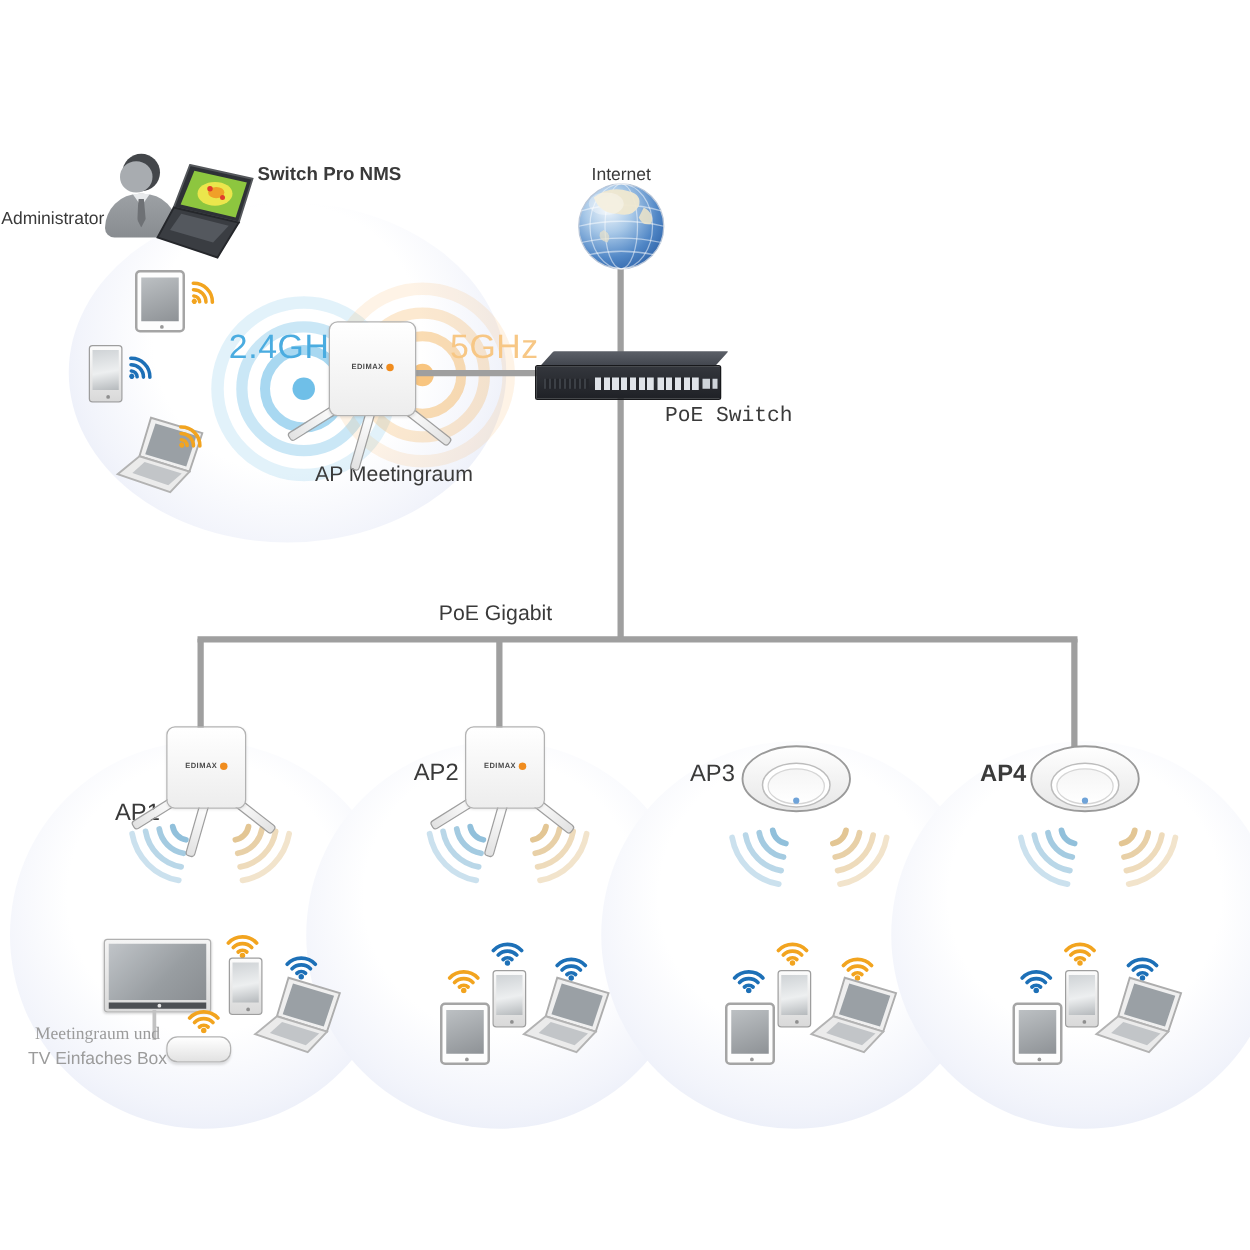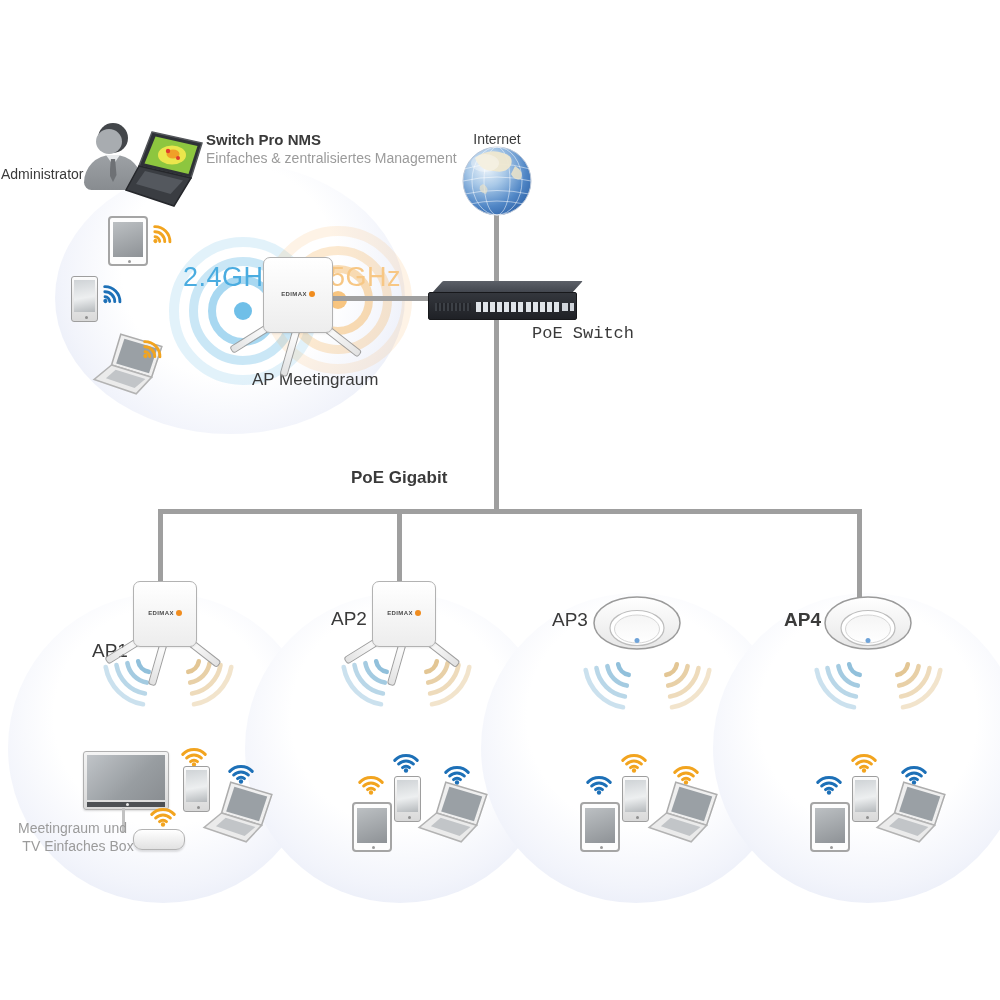--- a/index.html
+++ b/index.html
@@ -194,21 +194,20 @@
     <path d="M31.5 6.5 L73.5 16 L64.5 44 L20.5 33.5 Z" fill="#8dc63f"></path>
     <ellipse cx="48" cy="25" rx="14" ry="9.5" fill="#f5e94e" opacity=".9"></ellipse>
     <ellipse cx="49" cy="24" rx="6.5" ry="4.5" fill="#f0a028"></ellipse>
     <circle cx="44" cy="21" r="2.2" fill="#e03c2d"></circle>
     <circle cx="54" cy="28" r="2" fill="#e03c2d"></circle>
     <path d="M15 36 L67 48 L50 76 L2 60 Z" fill="#3a3d42" stroke="#25272b" stroke-width="1.5"></path>
     <path d="M21 41 L59 50.5 L46.5 64 L12 54 Z" fill="#54585e"></path>
   </svg>
 
   <div class="lbl bold dark" style="left:206px;top:131px;font-size:15px;">Switch Pro NMS</div>
-  <div class="lbl sm gray" style="left:206px;top:150px;">Einfaches &amp; zentralisiertes Management</div>
 
   <div class="tablet" style="left:108px;top:216px;">
       <i></i>
       <u></u>
     </div>
   <svg class="wifi orange rot" style="left:148px;top:224px;" width="27" height="22" viewBox="0 0 24 20">
       <use href="#sym-wifi"></use>
     </svg>
   <div class="phone" style="left:71px;top:276px;">
       <i></i>
@@ -218,21 +217,21 @@
       <use href="#sym-wifi"></use>
     </svg>
   <svg class="lapsvg" style="left:90px;top:332px;" width="78" height="64" viewBox="0 0 76 62">
       <use href="#sym-laptop"></use>
     </svg>
   <svg class="wifi orange rot" style="left:138px;top:339px;" width="27" height="22" viewBox="0 0 24 20">
       <use href="#sym-wifi"></use>
     </svg>
 
   <div class="lbl band b24" style="left:183px;top:262px;">2.4GHz</div>
-  <div class="lbl band b5" style="left:330px;top:262px;">5GHz</div>
+  <div class="lbl band b5" style="left:360px;top:262px;">5GHz</div>
   <div class="wallap ctrl" style="left:263px;top:257px;">
     <span class="ant a1"></span>
       <span class="ant a2"></span>
       <span class="ant a3"></span>
     <div class="apbody">
         <span class="aplogo">
           <b>EDIMAX</b>
           <i></i>
         </span>
       </div>
@@ -261,21 +260,21 @@
     <div class="sw-front">
       <span class="sw-vent"></span>
       <span class="sw-ports sw-p1"></span>
       <span class="sw-ports sw-p2"></span>
       <span class="sw-up1"></span>
         <span class="sw-up2"></span>
     </div>
   </div>
   <div class="lbl mid dark" style="left:532px;top:324px;font-family:Liberation Mono, monospace;">PoE Switch</div>
 
-  <div class="lbl mid dark" style="left:351px;top:468px;font-weight:bold;">PoE Gigabit</div>
+  <div class="lbl mid dark" style="left:351px;top:481px;">PoE Gigabit</div>
 
   <div class="lbl big dark" style="left:92px;top:608px;margin-top:32px;">AP1</div>
   <div class="wallap" style="left:133px;top:581px;">
     <span class="ant a1"></span>
       <span class="ant a2"></span>
       <span class="ant a3"></span>
     <div class="apbody">
         <span class="aplogo">
           <b>EDIMAX</b>
           <i></i>
@@ -305,21 +304,21 @@
   <div class="phone" style="left:183px;top:766px;">
       <i></i>
       <u></u>
     </div>
   <svg class="wifi blue" style="left:227px;top:761px;" width="28" height="23" viewBox="0 0 24 20">
       <use href="#sym-wifi"></use>
     </svg>
   <svg class="lapsvg" style="left:200px;top:780px;" width="78" height="64" viewBox="0 0 76 62">
       <use href="#sym-laptop"></use>
     </svg>
-  <div class="lbl sm gray" style="left:18px;top:820px;width:120px;text-align:left;white-space:nowrap;">Meetingraum und</div>
+  <div class="lbl sm gray" style="left:18px;top:820px;width:120px;text-align:center;white-space:nowrap;font-family:Liberation Serif, serif;">Meetingraum und</div>
   <div class="lbl sm gray" style="left:18px;top:838px;width:120px;text-align:center;white-space:nowrap;">TV Einfaches Box</div>
 
   <div class="lbl big dark" style="left:331px;top:608px;">AP2</div>
   <div class="wallap" style="left:372px;top:581px;">
     <span class="ant a1"></span>
       <span class="ant a2"></span>
       <span class="ant a3"></span>
     <div class="apbody">
         <span class="aplogo">
           <b>EDIMAX</b>

